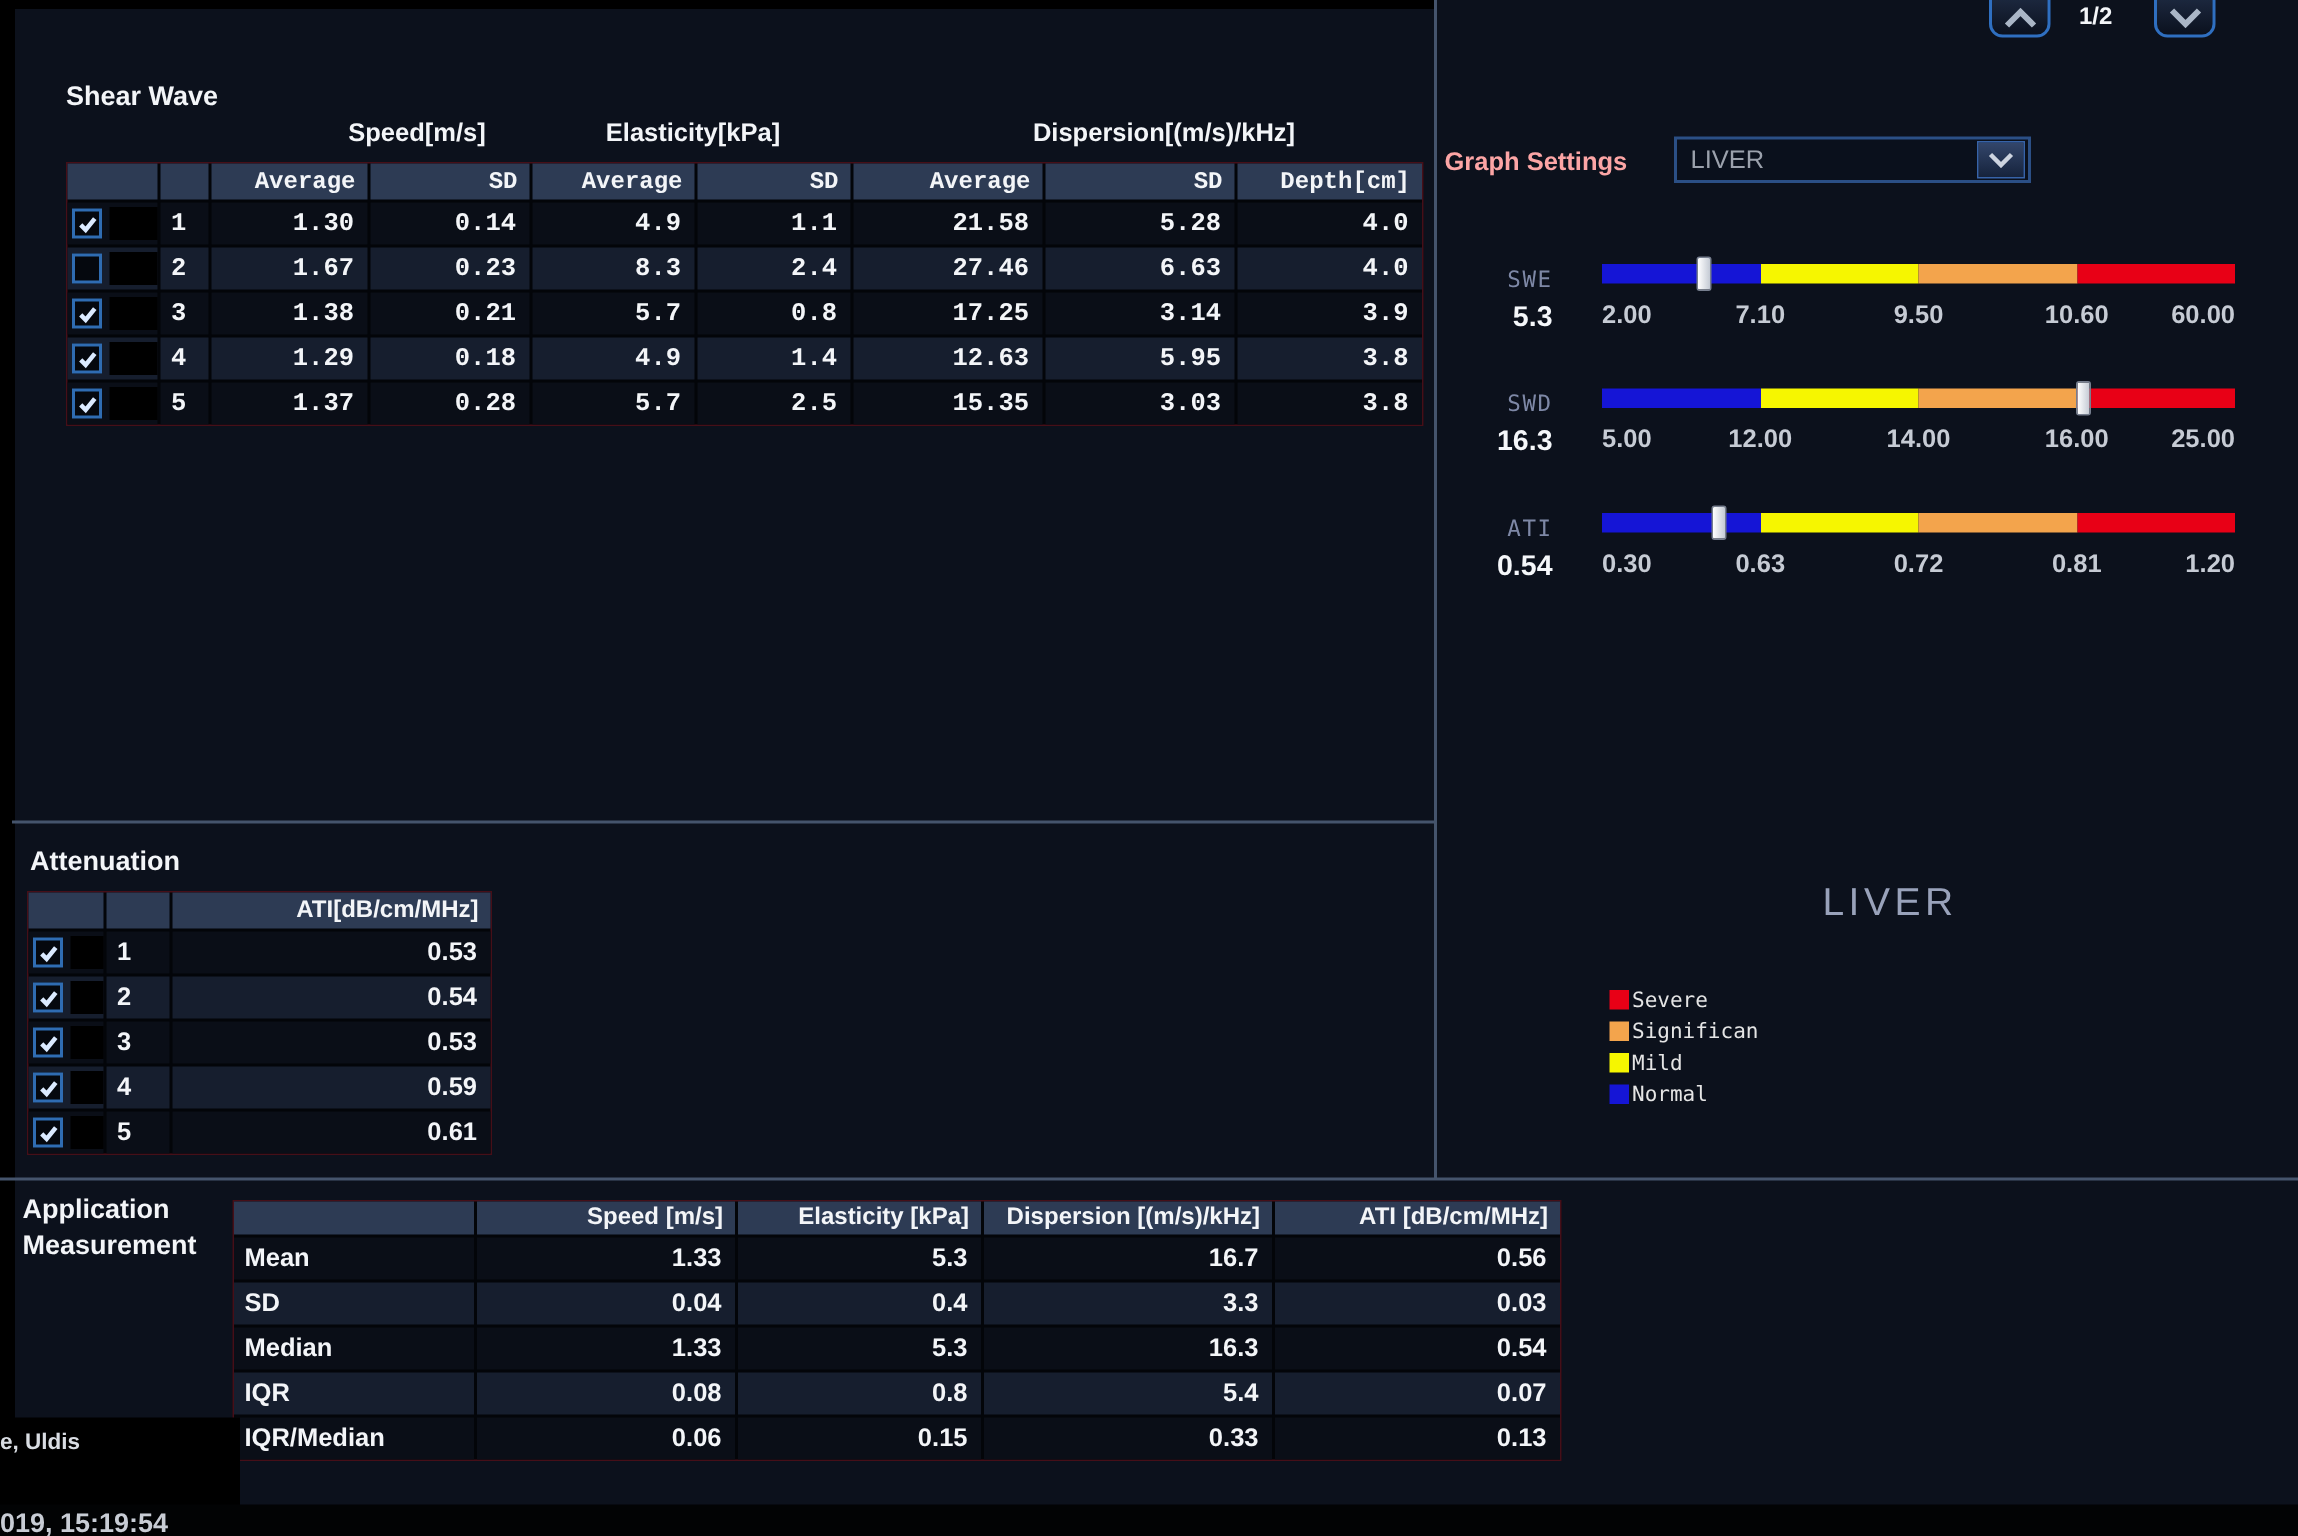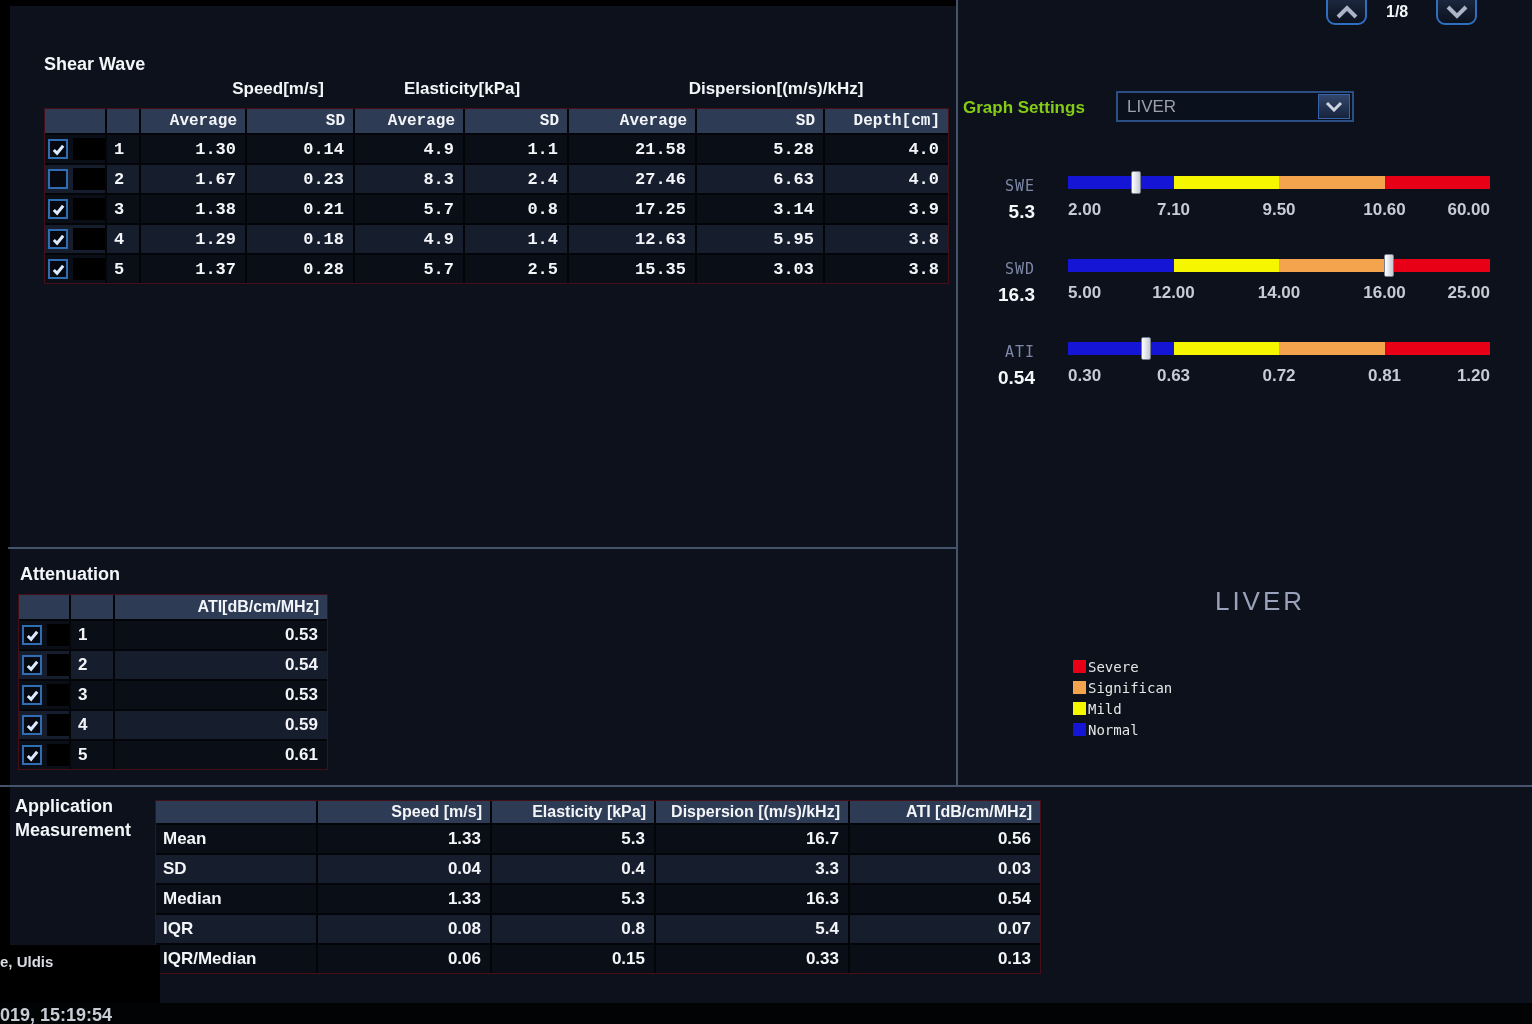--- a/index.html
+++ b/index.html
@@ -32,21 +32,21 @@
   .cb { width:20px; height:20px; border:2px solid #2f6cb2; background:#05080e;
         display:flex; align-items:center; justify-content:center; flex:none; }
   .swatch { flex:1; height:22px; background:#000; margin-left:5px; }
   .group-hdr { position:absolute; top:79px; transform:translateX(-50%);
                color:#f3f5f8; font-size:17px; font-weight:bold; white-space:nowrap; }
   .pg-btn { position:absolute; top:-16px; width:41px; height:41px; background:linear-gradient(#253450,#0b111e);
             border:2px solid #2f6fc0; border-radius:6px 6px 9px 9px; cursor:pointer;
             display:flex; align-items:flex-end; justify-content:center; padding-bottom:4px; }
   .pg-label { position:absolute; top:3px; color:#f3f5f8; font-size:16px; font-weight:bold; }
 
-  .gs-label { position:absolute; left:963px; top:98px; color:#84cc16; font-size:17px; font-weight:bold; }
+  .gs-label { position:absolute; left:963px; top:98px; color:#fca5a5; font-size:17px; font-weight:bold; }
   .dropdown { position:absolute; left:1116px; top:91px; width:238px; height:31px;
               background:#0a101c; border:2px solid #2b4f85; display:flex; align-items:center; cursor:pointer; }
   .dd-text { color:#9ba1ac; font-size:17px; padding-left:9px; flex:1; }
   .dd-btn { width:32px; height:25px; margin-right:2px; background:linear-gradient(#33466b,#16233c);
             border:1px solid #3763a8; display:flex; align-items:center; justify-content:center; }
 
   .scale { position:absolute; left:995px; width:500px; height:70px; }
   .scale-name { position:absolute; left:0; top:5px; width:40px; text-align:right;
                 font-family:"DejaVu Sans Mono", monospace; font-size:15px; letter-spacing:1px; color:#7e88a6; }
   .scale-value { position:absolute; left:0; top:29px; width:40px; text-align:right;
@@ -83,21 +83,21 @@
 
 <div class="screen">
   <div class="top-strip"></div>
   <div class="left-strip"></div>
 
   <div class="pg-btn" style="left:1326px;">
     <svg width="24" height="14" viewBox="0 0 24 14">
       <polyline points="3,12 12,3 21,12" fill="none" stroke="#aab6c6" stroke-width="4"></polyline>
     </svg>
   </div>
-  <div class="pg-label" style="left:1386px;">1/8</div>
+  <div class="pg-label" style="left:1386px;">1/2</div>
   <div class="pg-btn" style="left:1436px;">
     <svg width="24" height="14" viewBox="0 0 24 14">
       <polyline points="3,2 12,11 21,2" fill="none" stroke="#aab6c6" stroke-width="4"></polyline>
     </svg>
   </div>
 
   <div class="sec-title" style="left:44px; top:54px;">Shear Wave</div>
   <div class="group-hdr" style="left:278px;">Speed[m/s]</div>
   <div class="group-hdr" style="left:462px;">Elasticity[kPa]</div>
   <div class="group-hdr" style="left:776px;">Dispersion[(m/s)/kHz]</div>

